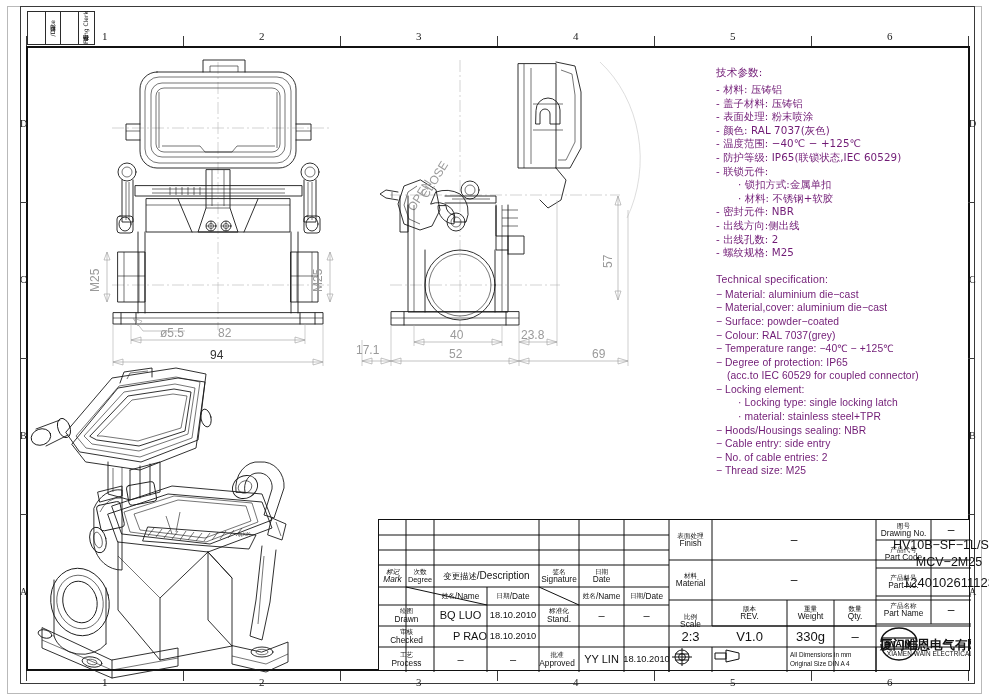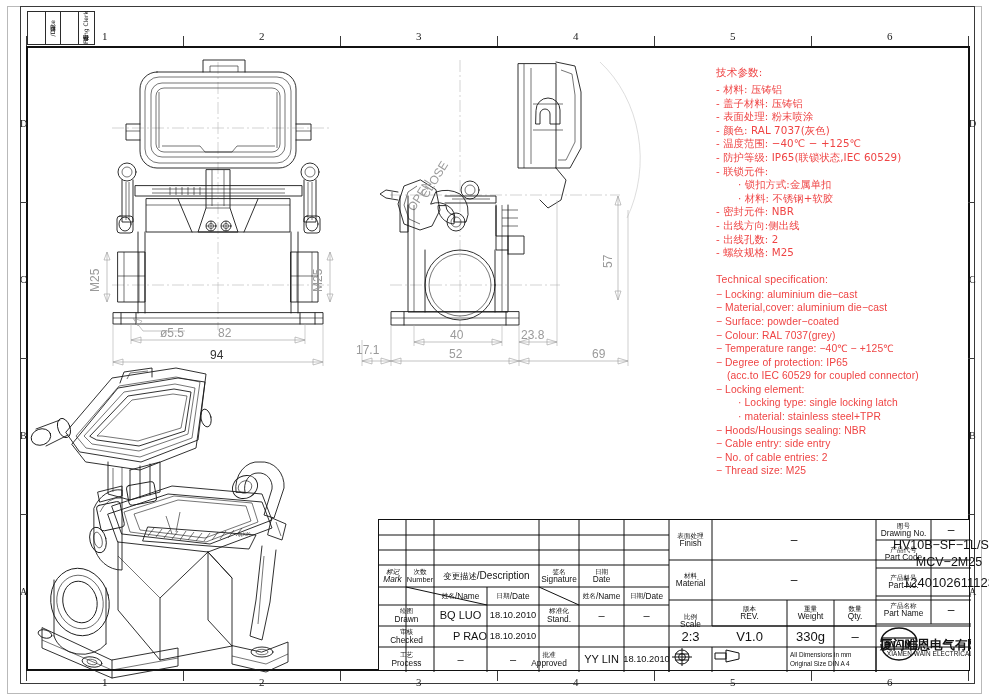--- a/index.html
+++ b/index.html
@@ -70,21 +70,21 @@
     white-space: nowrap;
     letter-spacing: 0px;
   }
 
   
   .spec-block {
     position: absolute;
     left: 716px; top: 66px;
     width: 262px;
     font-family: "Liberation Sans", sans-serif;
-    color: #ef4444;
+    color: #701a75;
   }
   .spec-head {
     font-size: 10.5px; margin-bottom: 3.0px; letter-spacing: .2px;
   }
   .spec-line {
     font-size: 10.3px; line-height: 13.6px;
     white-space: nowrap; letter-spacing: .1px;
   }
   .spec-ind1 { padding-left: 11px; }
   .spec-ind2 { padding-left: 22px; }
@@ -528,21 +528,21 @@
         <div class="spec-line cjk spec-ind2">· 锁扣方式:金属单扣</div>
         <div class="spec-line cjk spec-ind2">· 材料: 不锈钢+软胶</div>
         <div class="spec-line cjk">- 密封元件: NBR</div>
         <div class="spec-line cjk">- 出线方向:侧出线</div>
         <div class="spec-line cjk">- 出线孔数: 2</div>
         <div class="spec-line cjk">- 螺纹规格: M25</div>
       </div>
     <div class="spec-gap"></div>
     <div class="spec-head">Technical specification:</div>
     <div id="spec-en-lines">
-        <div class="spec-line">− Locking: aluminium die−cast</div>
+        <div class="spec-line">− Material: aluminium die−cast</div>
         <div class="spec-line">− Material,cover: aluminium die−cast</div>
         <div class="spec-line">− Surface: powder−coated</div>
         <div class="spec-line">− Colour: RAL 7037(grey)</div>
         <div class="spec-line">− Temperature range: −40℃ − +125℃</div>
         <div class="spec-line">− Degree of protection: IP65</div>
         <div class="spec-line spec-ind1">(acc.to IEC 60529 for coupled connector)</div>
         <div class="spec-line">− Locking element:</div>
         <div class="spec-line spec-ind2">· Locking type: single locking latch</div>
         <div class="spec-line spec-ind2">· material: stainless steel+TPR</div>
         <div class="spec-line">− Hoods/Housings sealing: NBR</div>
@@ -602,21 +602,21 @@
         <line x1="497" y1="127" x2="497" y2="152"></line>
       </g>
     </svg>
 
     <div class="tb-cell" style="left:0; top:45px; width:27px; height:22px;font-style:italic;">
       <span class="cn">标记</span>
       <span class="en">Mark</span>
     </div>
     <div class="tb-cell" style="left:27px; top:45px; width:28px; height:22px;border-radius:10px;">
       <span class="cn">次数</span>
-      <span class="en" style="font-size:7.4px">Number</span>
+      <span class="en" style="font-size:7.4px">Degree</span>
     </div>
     <div class="tb-cell" style="left:55px; top:45px; width:105px; height:22px; flex-direction:row; gap:0;">
       <span class="cn" style="font-size:8.4px">变更描述</span>
       <span class="en" style="font-size:10px">/Description</span>
     </div>
     <div class="tb-cell" style="left:160px; top:45px; width:40px; height:22px;">
       <span class="cn">签名</span>
       <span class="en">Signature</span>
     </div>
     <div class="tb-cell" style="left:200px; top:45px; width:45px; height:22px;">
@@ -676,21 +676,21 @@
     <div class="tb-cell" style="left:0; top:127px; width:55px; height:25px;">
       <span class="cn">工艺</span>
       <span class="en">Process</span>
     </div>
     <div class="tb-cell" style="left:55px; top:127px; width:53px; height:25px;">
       <span class="val">–</span>
     </div>
     <div class="tb-cell" style="left:108px; top:127px; width:52px; height:25px;">
       <span class="val">–</span>
     </div>
-    <div class="tb-cell" style="left:144px; top:127px; width:52px; height:25px;">
+    <div class="tb-cell" style="left:152px; top:127px; width:52px; height:25px;">
       <span class="cn">批准</span>
       <span class="en">Approved</span>
     </div>
     <div class="tb-cell" style="left:200px; top:127px; width:45px; height:25px;">
       <span class="val">YY  LIN</span>
     </div>
     <div class="tb-cell" style="left:245px; top:127px; width:45px; height:25px;">
       <span class="val-sm">18.10.2010</span>
     </div>
 

